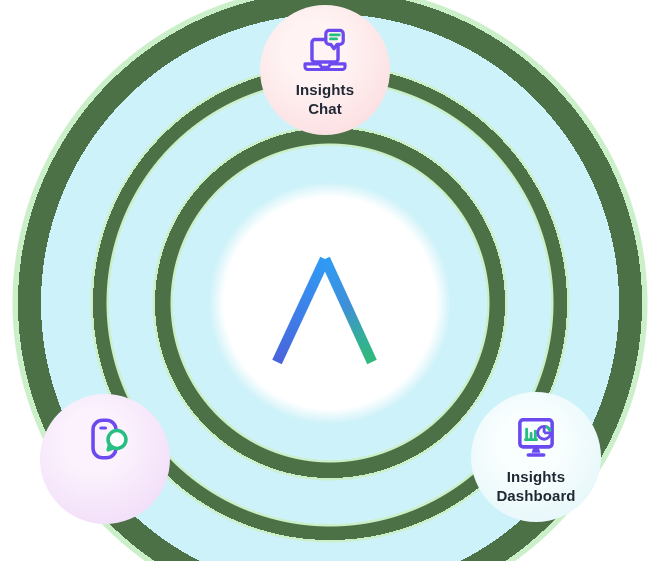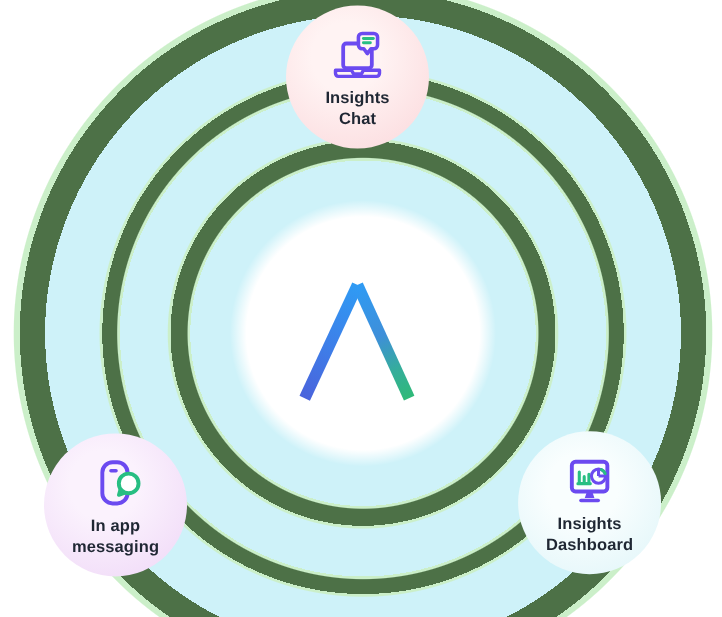--- a/index.html
+++ b/index.html
@@ -140,24 +140,20 @@
     </div>
   </div>
 
   <div class="badge badge-inapp">
     <svg width="50" height="48" viewBox="0 0 48 46">
       <rect x="12.5" y="4" width="22" height="36" rx="9" class="nofill stroke-purple" stroke-width="3.4"></rect>
       <path d="M20 11.5 h4.5" class="nofill stroke-purple" stroke-width="3" stroke-linecap="round"></path>
       <path d="M28.6 26.5 L26.9 32.6 L32.8 30.4" fill="#FFFFFF" class="stroke-green" stroke-width="3.2" stroke-linejoin="round"></path>
       <circle cx="35.5" cy="22.5" r="8.6" fill="#FFFFFF" class="stroke-green" stroke-width="3.4"></circle>
     </svg>
-    <div class="badge-label">
-      <span>In app</span>
-      <span>messaging</span>
-    </div>
   </div>
 
   <div class="badge badge-insights">
     <svg width="50" height="48" viewBox="0 0 48 46">
       <rect x="8.5" y="5.5" width="31" height="26" rx="3.2" class="nofill stroke-purple" stroke-width="3.4"></rect>
       <path d="M21.7 31.5 L19.8 37.2 H28.2 L26.3 31.5 Z" class="fill-purple"></path>
       <path d="M16.5 39.3 h15" class="nofill stroke-purple" stroke-width="3.2" stroke-linecap="round"></path>
       <path d="M15 14.5 V24 M19.3 18.5 V24 M23.4 16.5 V24 M13.8 24.6 H24.6" class="nofill stroke-green" stroke-width="2.7" stroke-linecap="round"></path>
       <circle cx="31.8" cy="18" r="6.2" class="nofill stroke-purple" stroke-width="2.7"></circle>
       <path d="M31.8 18 V11.8 M31.8 18 L38 18" class="nofill stroke-purple" stroke-width="2.7"></path>

